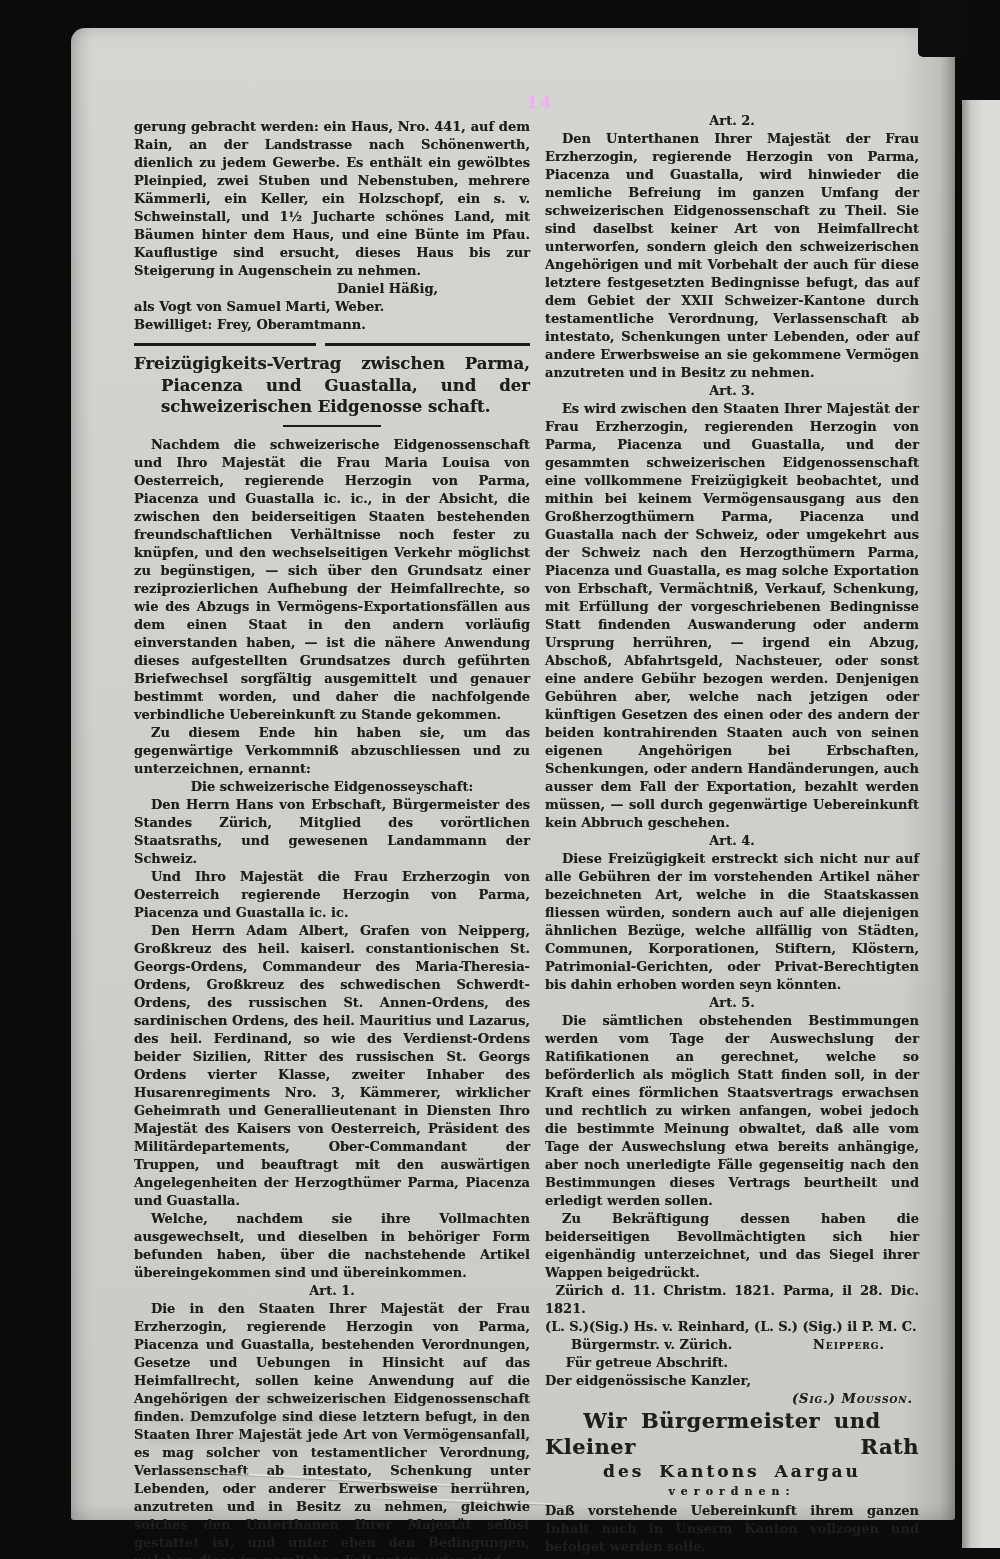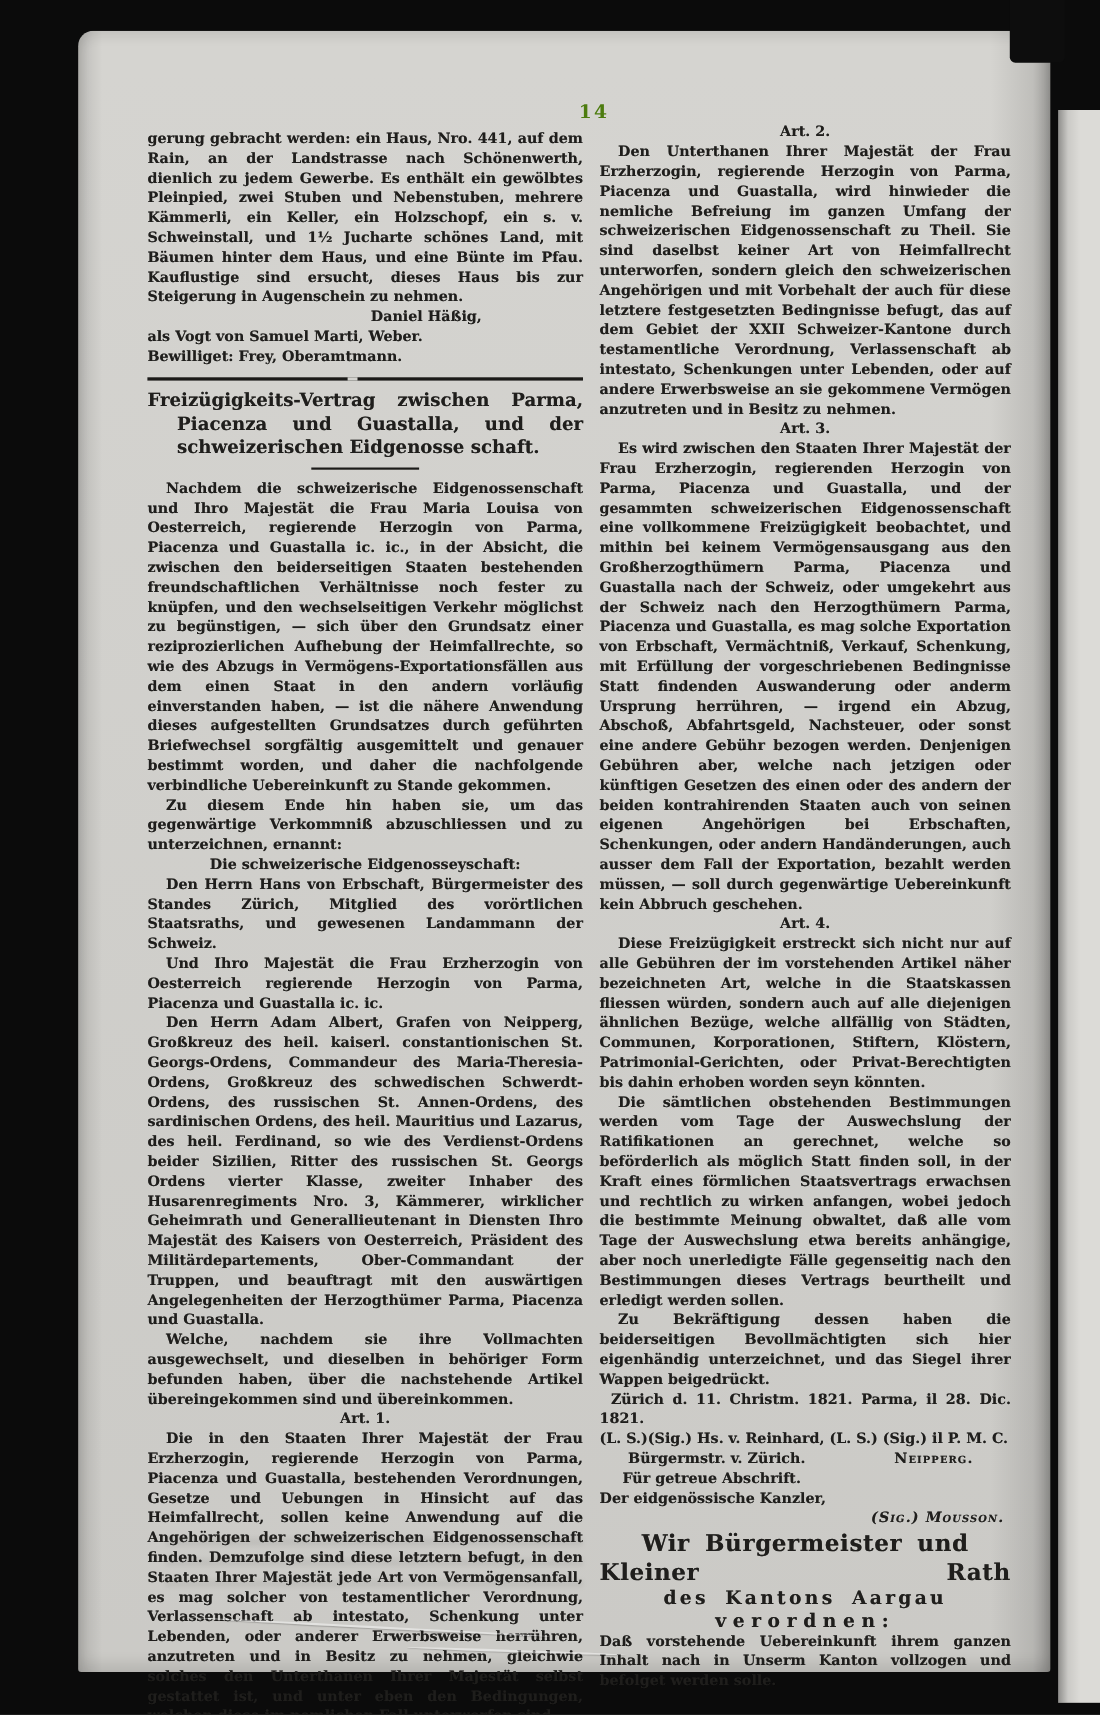--- a/index.html
+++ b/index.html
@@ -37,21 +37,21 @@
   .crease{
     position:absolute;height:2px;background:rgba(255,255,255,0.45);
     box-shadow:0 1px 1px rgba(0,0,0,0.18);border-radius:50%;
   }
   .crease.c1{left:170px;top:1478px;width:330px;transform:rotate(3deg);}
   .crease.c2{left:370px;top:1500px;width:200px;transform:rotate(2deg);}
 
   
   .page-number{
     position:absolute;left:470px;top:92px;width:140px;text-align:center;
-    font-size:17px;font-weight:bold;letter-spacing:2px;color:#4d7c0f;
+    font-size:17px;font-weight:bold;letter-spacing:2px;color:#f0abfc;
   }
   .col{
     position:absolute;color:#1f1e1c;font-weight:bold;
     font-size:13px;line-height:18px;text-align:justify;
     text-shadow:0 0 0.5px rgba(30,29,27,0.55);
   }
   .col-left{left:134px;top:118px;width:396px;}
   .col-right{left:545px;top:112px;width:374px;}
   .col p{margin:0;}
   .indent{text-indent:1.3em;}
@@ -72,21 +72,21 @@
   .sig-row .r{padding-right:34px;font-variant:small-caps;letter-spacing:1px;}
   .smallcaps{font-variant:small-caps;letter-spacing:1px;}
   .abschrift{text-indent:1.6em;margin:9px 0 2px;}
   .kanzler{text-align:left;padding-right:22px;text-indent:0;}
   .kanzler-sig{text-align:right;padding-right:6px;text-indent:0;font-style:italic;}
   .decree-h1{
     font-size:21px;line-height:26px;margin-top:12px;text-indent:0;
     text-align:center;text-align-last:justify;word-spacing:6px;letter-spacing:0.5px;
   }
   .decree-h2{font-size:17px;line-height:22px;text-align:center;text-indent:0;letter-spacing:3px;word-spacing:6px;}
-  .decree-h3{font-size:17px;line-height:20px;text-align:center;text-indent:0;letter-spacing:6px;}
+  .decree-h3{font-size:11px;line-height:20px;text-align:center;text-indent:0;letter-spacing:6px;}
   .decree-body{margin-top:3px;}
 </style>
 </head>
 <body>
 
 <div class="sheet"></div>
 <div class="sheet2"></div>
 <div class="notch"></div>
 
 <div class="page-number">14</div>
@@ -113,20 +113,21 @@
   <p class="indent">Die in den Staaten Ihrer Majestät der Frau Erzherzogin, regierende Herzogin von Parma, Piacenza und Guastalla, bestehenden Verordnungen, Gesetze und Uebungen in Hinsicht auf das Heimfallrecht, sollen keine Anwendung auf die Angehörigen der schweizerischen Eidgenossenschaft finden. Demzufolge sind diese letztern befugt, in den Staaten Ihrer Majestät jede Art von Vermögensanfall, es mag solcher von testamentlicher Verordnung, Verlassenschaft ab intestato, Schenkung unter Lebenden, oder anderer Erwerbsweise herrühren, anzutreten und in Besitz zu nehmen, gleichwie solches den Unterthanen Ihrer Majestät selbst gestattet ist, und unter eben den Bedingungen, welchen diese im nemlichen Fall unterworfen sind.</p>
 </div>
 
 <div class="col col-right">
   <p class="art-heading">Art. 2.</p>
   <p class="indent">Den Unterthanen Ihrer Majestät der Frau Erzherzogin, regierende Herzogin von Parma, Piacenza und Guastalla, wird hinwieder die nemliche Befreiung im ganzen Umfang der schweizerischen Eidgenossenschaft zu Theil. Sie sind daselbst keiner Art von Heimfallrecht unterworfen, sondern gleich den schweizerischen Angehörigen und mit Vorbehalt der auch für diese letztere festgesetzten Bedingnisse befugt, das auf dem Gebiet der XXII Schweizer-Kantone durch testamentliche Verordnung, Verlassenschaft ab intestato, Schenkungen unter Lebenden, oder auf andere Erwerbsweise an sie gekommene Vermögen anzutreten und in Besitz zu nehmen.</p>
   <p class="art-heading">Art. 3.</p>
   <p class="indent">Es wird zwischen den Staaten Ihrer Majestät der Frau Erzherzogin, regierenden Herzogin von Parma, Piacenza und Guastalla, und der gesammten schweizerischen Eidgenossenschaft eine vollkommene Freizügigkeit beobachtet, und mithin bei keinem Vermögensausgang aus den Großherzogthümern Parma, Piacenza und Guastalla nach der Schweiz, oder umgekehrt aus der Schweiz nach den Herzogthümern Parma, Piacenza und Guastalla, es mag solche Exportation von Erbschaft, Vermächtniß, Verkauf, Schenkung, mit Erfüllung der vorgeschriebenen Bedingnisse Statt findenden Auswanderung oder anderm Ursprung herrühren, — irgend ein Abzug, Abschoß, Abfahrtsgeld, Nachsteuer, oder sonst eine andere Gebühr bezogen werden. Denjenigen Gebühren aber, welche nach jetzigen oder künftigen Gesetzen des einen oder des andern der beiden kontrahirenden Staaten auch von seinen eigenen Angehörigen bei Erbschaften, Schenkungen, oder andern Handänderungen, auch ausser dem Fall der Exportation, bezahlt werden müssen, — soll durch gegenwärtige Uebereinkunft kein Abbruch geschehen.</p>
   <p class="art-heading">Art. 4.</p>
   <p class="indent">Diese Freizügigkeit erstreckt sich nicht nur auf alle Gebühren der im vorstehenden Artikel näher bezeichneten Art, welche in die Staatskassen fliessen würden, sondern auch auf alle diejenigen ähnlichen Bezüge, welche allfällig von Städten, Communen, Korporationen, Stiftern, Klöstern, Patrimonial-Gerichten, oder Privat-Berechtigten bis dahin erhoben worden seyn könnten.</p>
+  <p class="art-heading">Art. 5.</p>
   <p class="indent">Die sämtlichen obstehenden Bestimmungen werden vom Tage der Auswechslung der Ratifikationen an gerechnet, welche so beförderlich als möglich Statt finden soll, in der Kraft eines förmlichen Staatsvertrags erwachsen und rechtlich zu wirken anfangen, wobei jedoch die bestimmte Meinung obwaltet, daß alle vom Tage der Auswechslung etwa bereits anhängige, aber noch unerledigte Fälle gegenseitig nach den Bestimmungen dieses Vertrags beurtheilt und erledigt werden sollen.</p>
   <p class="indent">Zu Bekräftigung dessen haben die beiderseitigen Bevollmächtigten sich hier eigenhändig unterzeichnet, und das Siegel ihrer Wappen beigedrückt.</p>
   <p class="dateline">Zürich d. 11. Christm. 1821. Parma, il 28. Dic. 1821.</p>
   <p>(L. S.)(Sig.) Hs. v. Reinhard, (L. S.) (Sig.) il P. M. C.</p>
   <p class="sig-row">
     <span class="l">Bürgermstr. v. Zürich.</span>
     <span class="r">Neipperg.</span>
   </p>
   <p class="abschrift">Für getreue Abschrift.</p>
   <p class="kanzler">Der eidgenössische Kanzler,</p>

